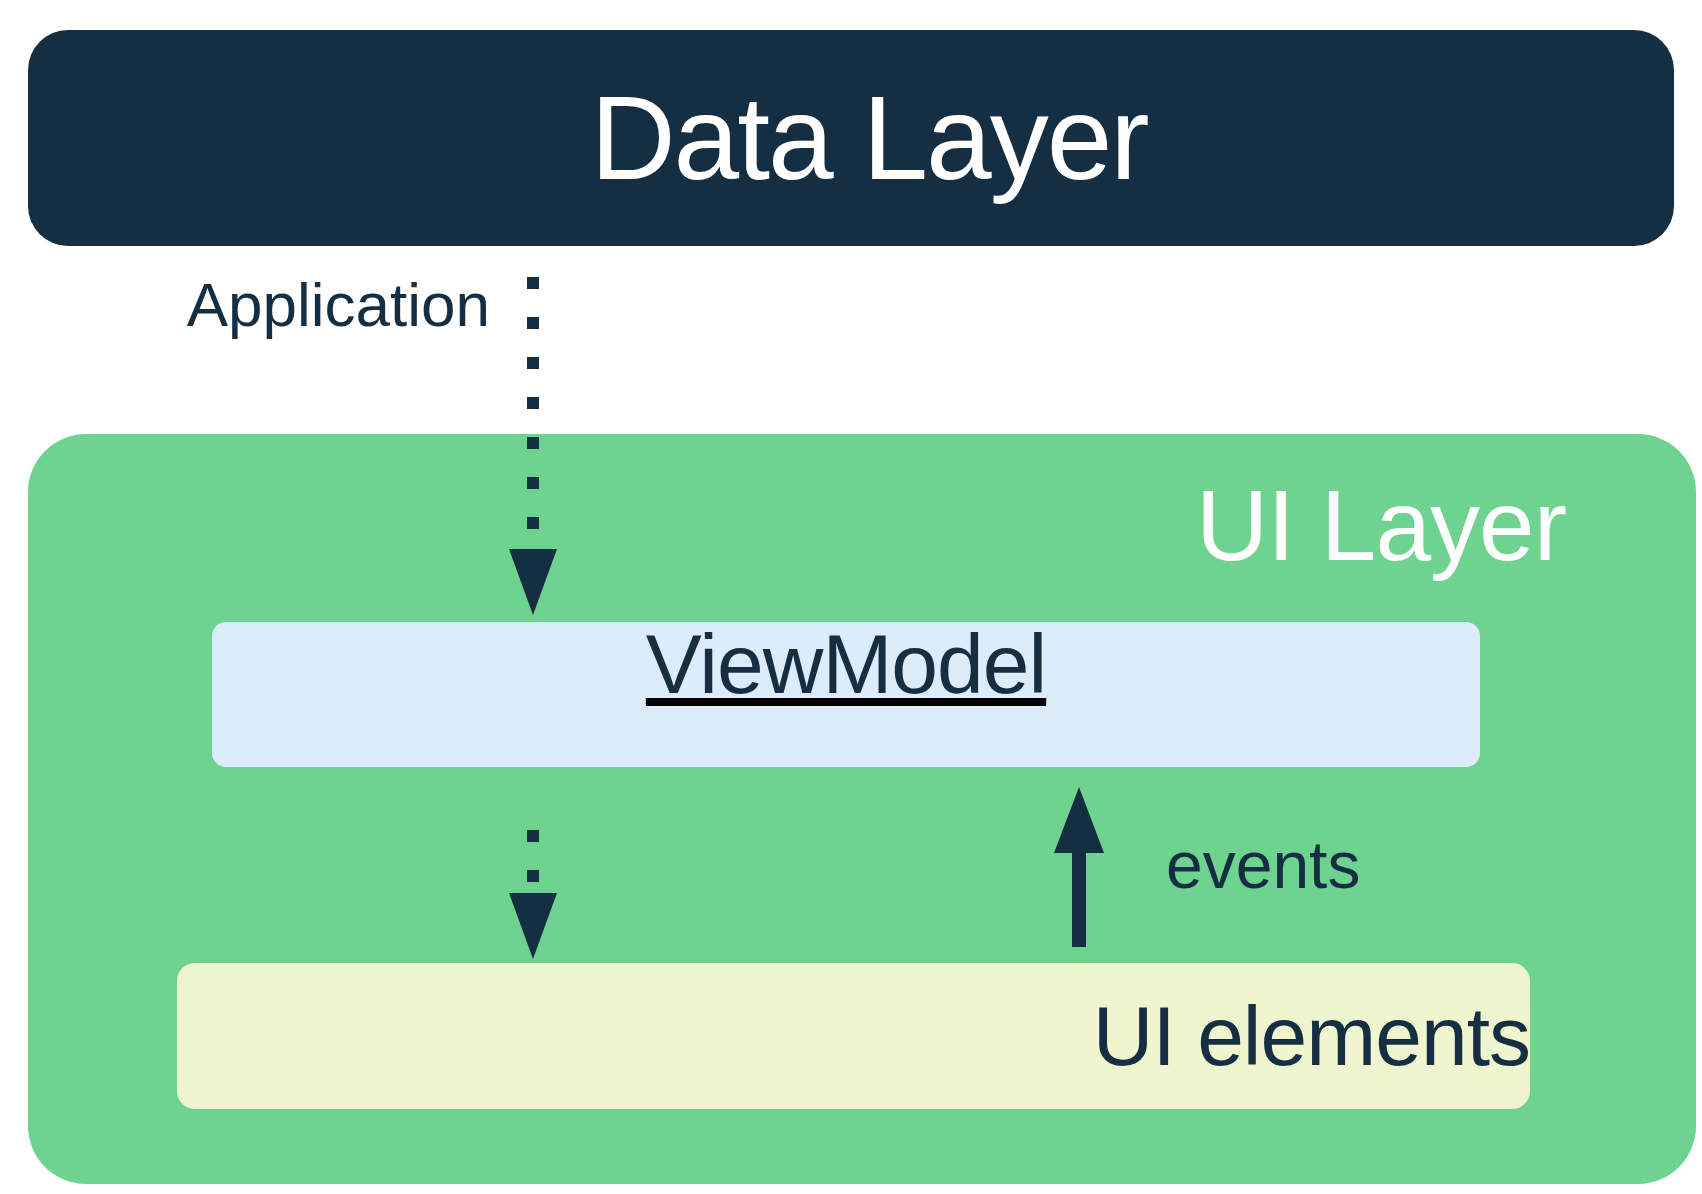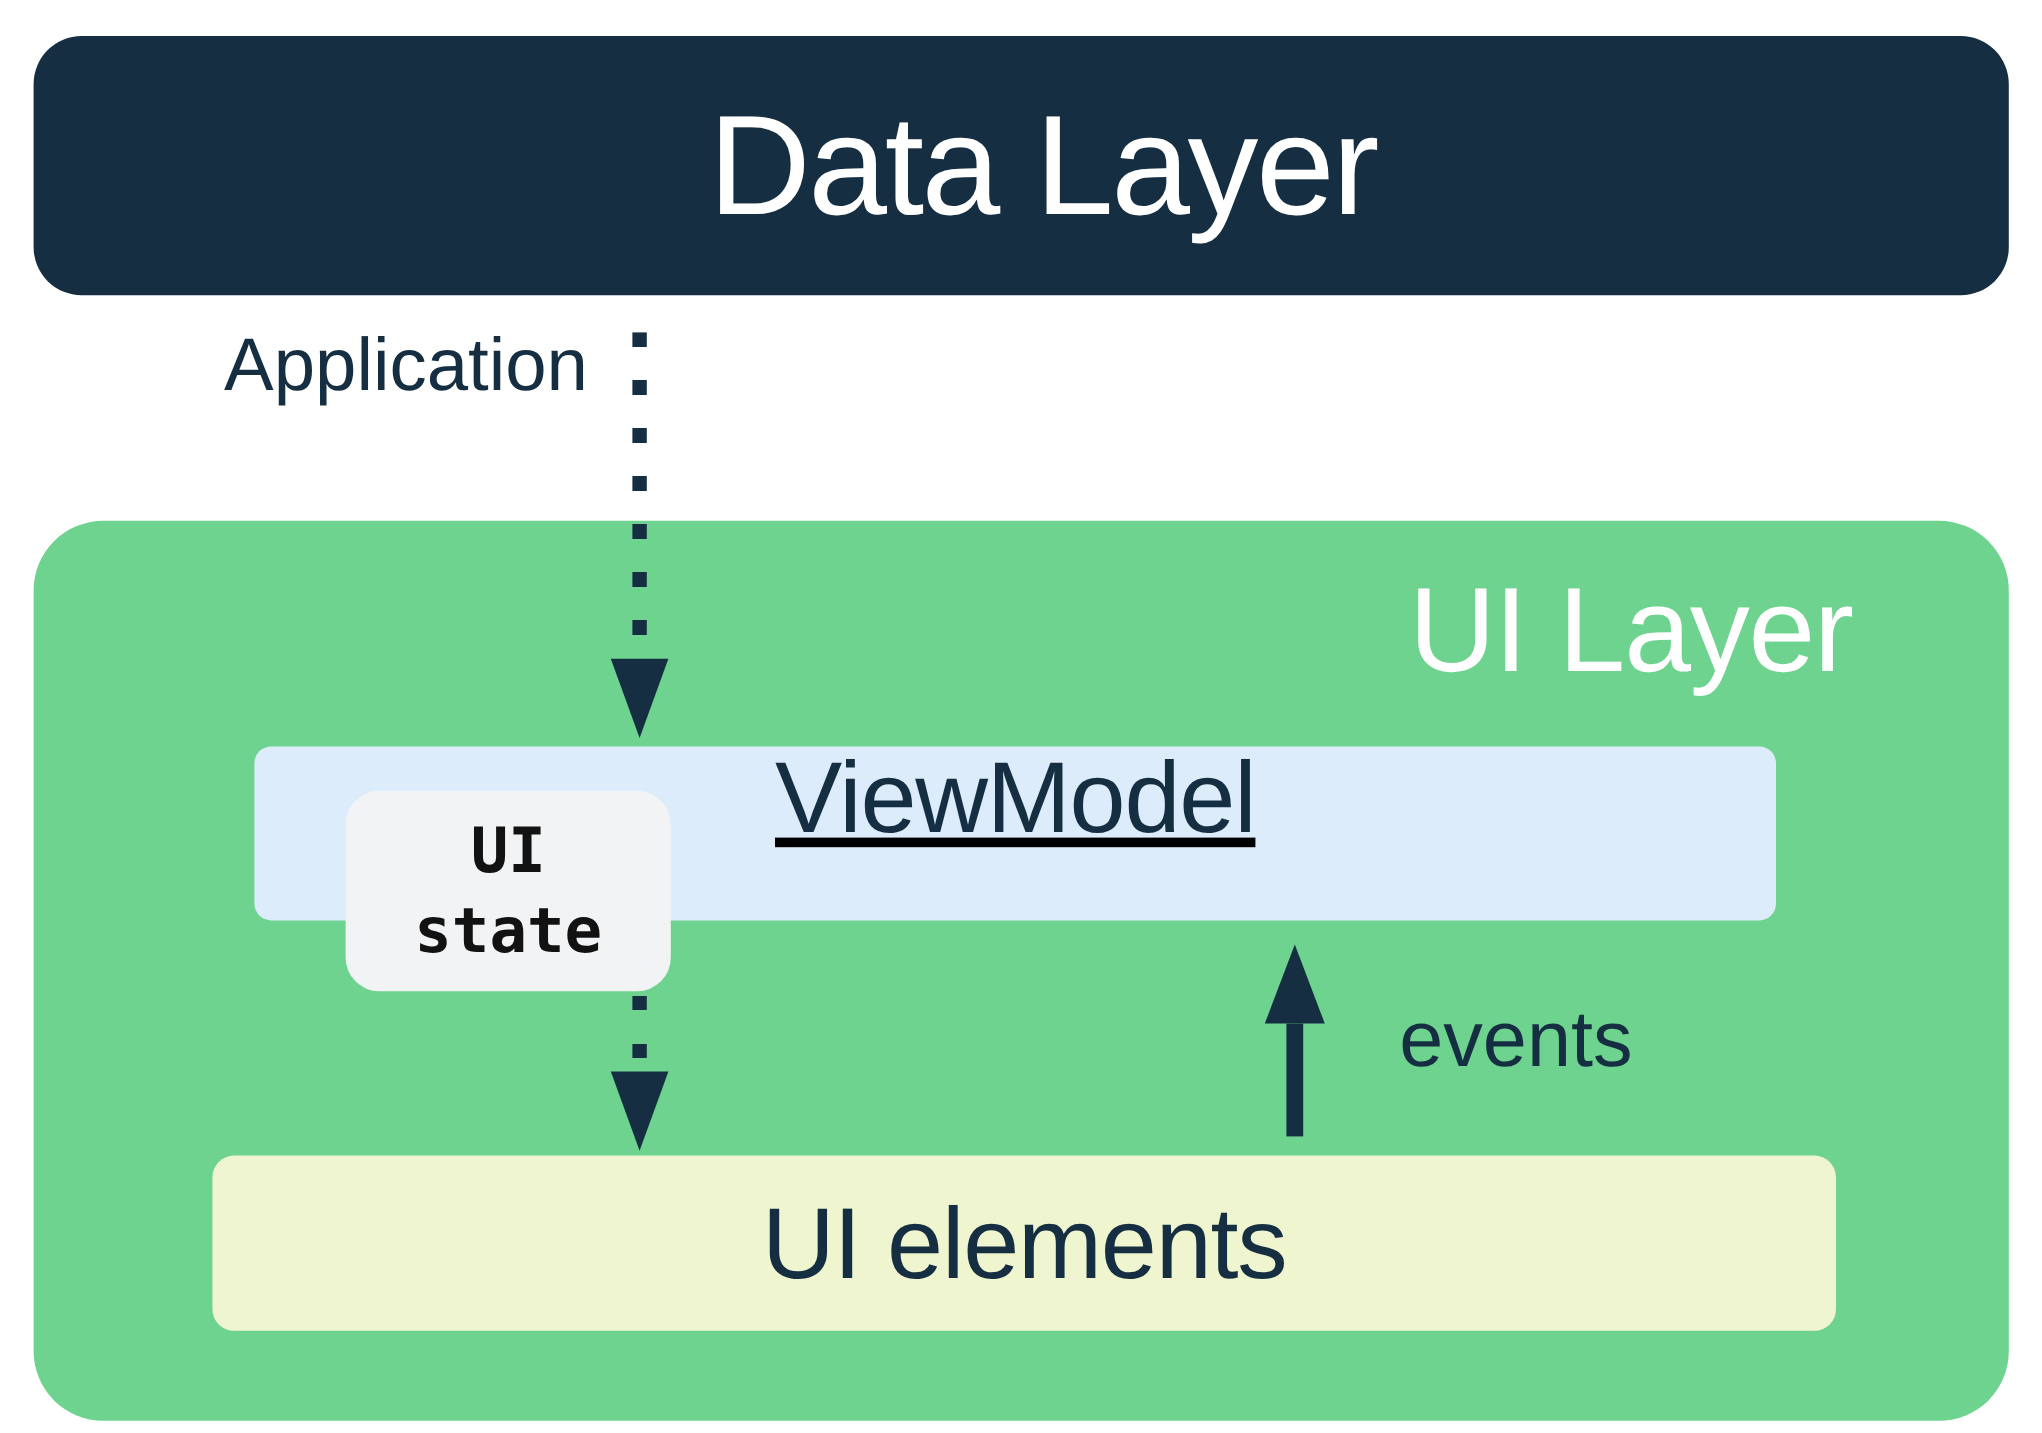--- a/index.html
+++ b/index.html
@@ -26,40 +26,40 @@
     left:28px;top:30px;width:1646px;height:216px;
     background:var(--navy);border-radius:40px;
     display:flex;align-items:center;justify-content:center;
   }
   .data-layer-box .title{
     color:var(--white);font-size:118px;letter-spacing:-2px;line-height:1;margin-left:36px;
   }
 
   .ui-layer-box{
     left:28px;top:434px;width:1646px;height:750px;
-    background:var(--green);border-radius:58px;
+    background:var(--green);border-radius:58px;padding-left:22px;
   }
   .ui-layer-title{
     position:absolute;top:36px;right:130px;
     color:var(--white);font-size:100px;letter-spacing:-1px;line-height:1.1;
   }
 
   .viewmodel-box{
     left:212px;top:622px;width:1268px;height:145px;
     background:var(--light-blue);border-radius:14px;
     display:flex;align-items:flex-start;justify-content:center;text-decoration:underline;
   }
   .viewmodel-box .title{
     color:var(--navy);font-size:84px;letter-spacing:-1px;line-height:1;
   }
 
   .ui-elements-box{
     left:177px;top:963px;width:1353px;height:146px;
     background:var(--pale-yellow);border-radius:18px;
-    display:flex;align-items:center;justify-content:center;
+    display:flex;align-items:center;justify-content:flex-end;
   }
   .ui-elements-box .title{
     color:var(--navy);font-size:84px;letter-spacing:-1px;line-height:1;
   }
 
   .ui-state-box{
     left:288px;top:659px;width:271px;height:167px;
     background:var(--light-gray);border-radius:28px;
     display:flex;flex-direction:column;align-items:center;justify-content:center;
   }
@@ -124,22 +124,18 @@
   <div class="abs ui-elements-box">
     <span class="title">UI elements</span>
   </div>
 
   <div class="abs dashed-v dash1"></div>
   <div class="abs tri-down head1"></div>
 
   <div class="abs dashed-v dash2"></div>
   <div class="abs tri-down head2"></div>
 
-  <div class="abs ui-state-box">
-    <div class="mono">UI</div>
-    <div class="mono">state</div>
-  </div>
 
   <div class="abs events-shaft"></div>
   <div class="abs events-head"></div>
   <div class="abs events-label">events</div>
 
 </div>
 
 </body></html>

